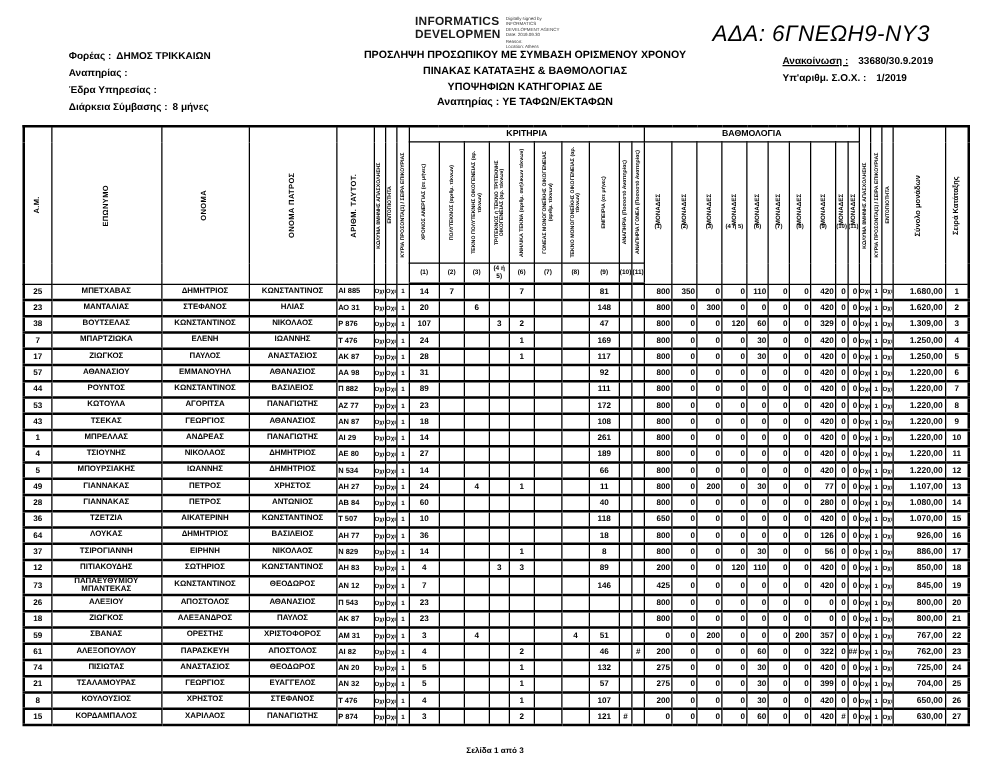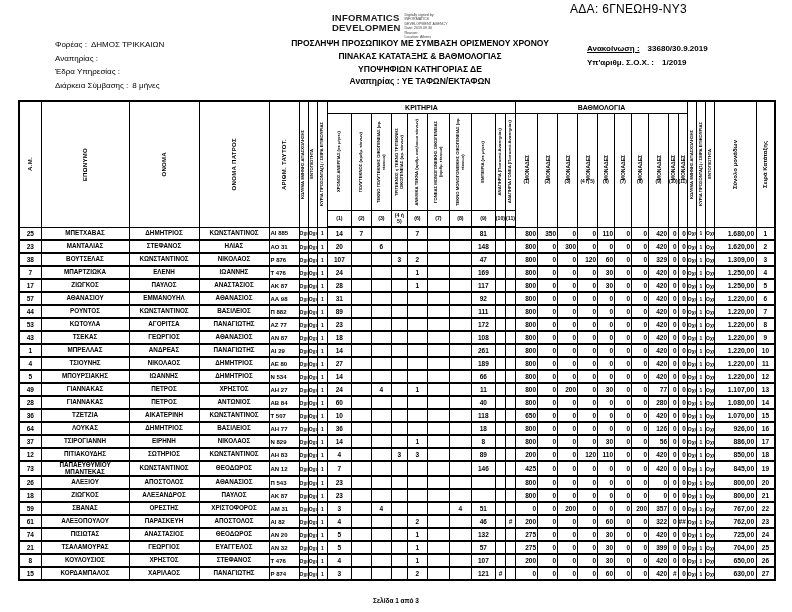--- a/index.html
+++ b/index.html
@@ -1,30 +1,30 @@
 <!DOCTYPE html>
 <html><head>
 <meta charset="utf-8">
 <style>
   html,body{margin:0;padding:0;}
   body{width:792px;height:612px;background:#e8e8e8;font-family:"Liberation Sans",sans-serif;}
   .page{position:relative;width:792px;height:612px;background:#ffffff;color:#000;overflow:hidden;}
 
-  .ada{position:absolute;top:2px;left:570px;font-size:12px;letter-spacing:0.3px;}
+  .ada{position:absolute;top:17px;left:570px;font-size:18px;letter-spacing:0.3px;font-style:italic;}
 
   .stamp{position:absolute;top:13px;left:332px;display:flex;gap:4px;align-items:flex-start;}
   .stamp-main{font-weight:bold;font-size:9.5px;line-height:1.05;color:#1a1a1a;letter-spacing:0.2px;}
   .stamp-side{font-size:3.6px;color:#3a3a3a;line-height:1.25;white-space:nowrap;}
 
-  .meta-left{position:absolute;top:38px;left:55px;font-size:8px;font-weight:normal;line-height:1.7;}
+  .meta-left{position:absolute;top:38px;left:55px;font-size:8px;font-weight:bold;line-height:1.7;}
   .meta-left .lbl{margin-right:4px;}
 
   .titles{position:absolute;top:37px;left:248px;width:344px;text-align:center;font-weight:bold;font-size:8.5px;line-height:1.5;}
 
-  .meta-right{position:absolute;top:42px;left:587px;font-size:8px;font-weight:bold;line-height:1.8;white-space:nowrap;}
+  .meta-right{position:absolute;top:42px;left:626px;font-size:8px;font-weight:bold;line-height:1.8;white-space:nowrap;}
   .meta-right .u{text-decoration:underline;}
   .meta-right .val{margin-left:8px;font-weight:bold;}
 
   table{position:absolute;left:18px;top:100px;border-collapse:collapse;table-layout:fixed;border:2px solid #000;}
   th,td{border:1px solid #000;padding:0;overflow:hidden;}
   th{vertical-align:middle;text-align:center;font-weight:bold;background:#fff;}
   .rot{writing-mode:vertical-rl;transform:rotate(180deg);white-space:normal;line-height:1.08;margin:0 auto;max-height:98%;}
   .group{font-size:7px;height:11px;border-bottom-width:1px;}
   .hstat .rot{font-size:6px;letter-spacing:0.3px;}
   .hflag .rot{font-size:4.2px;}

